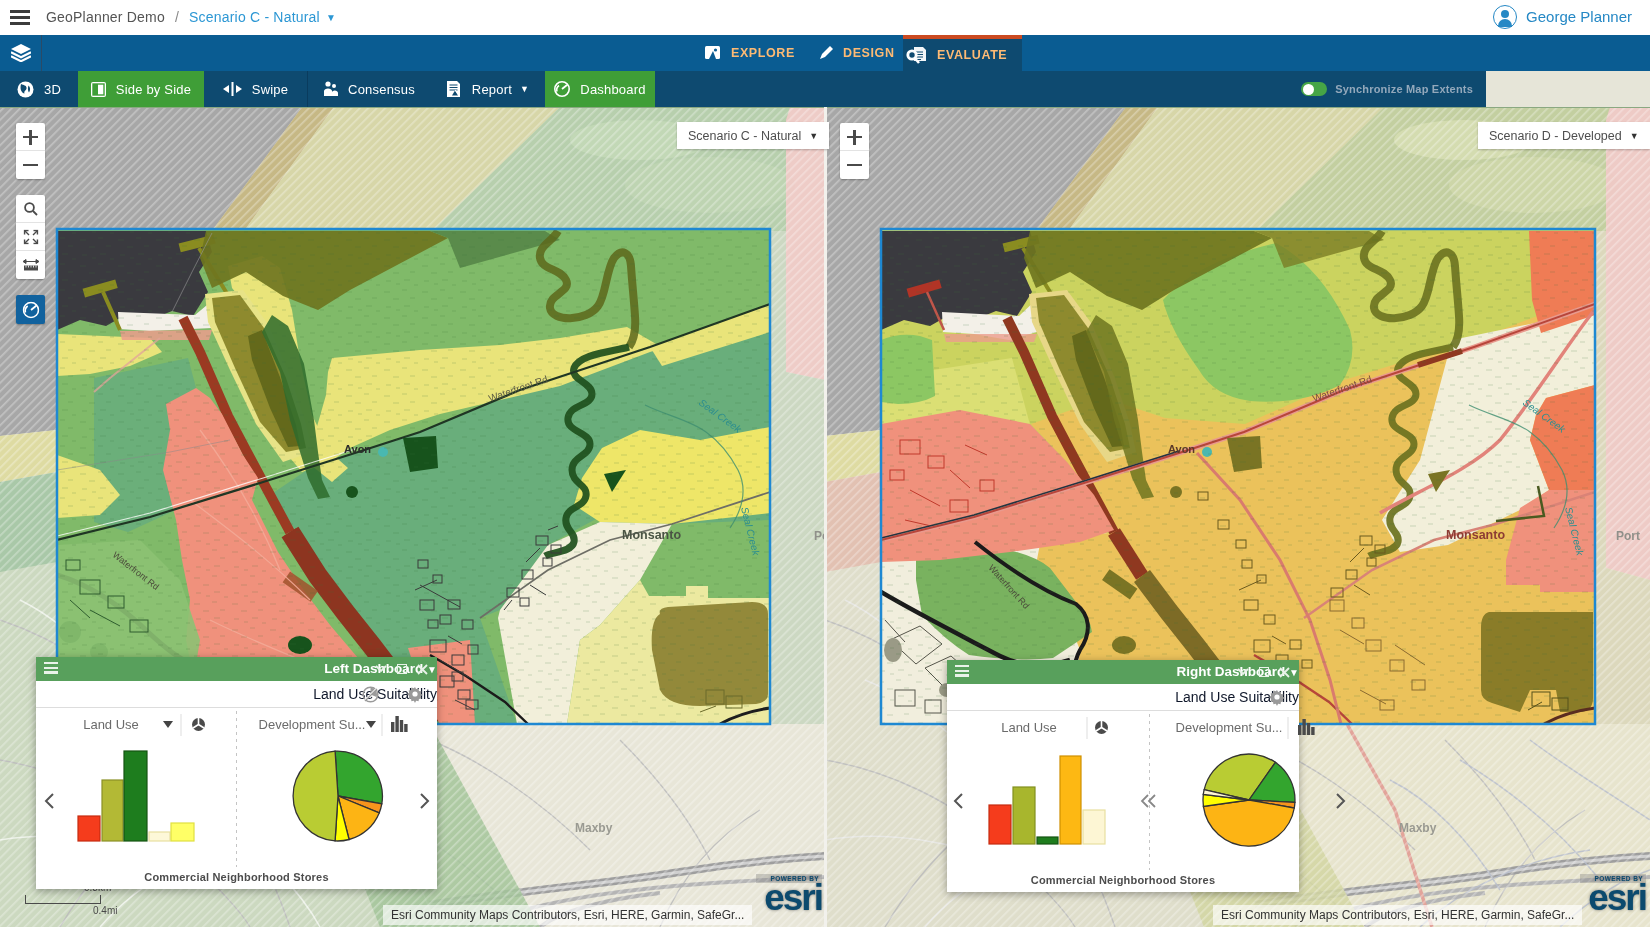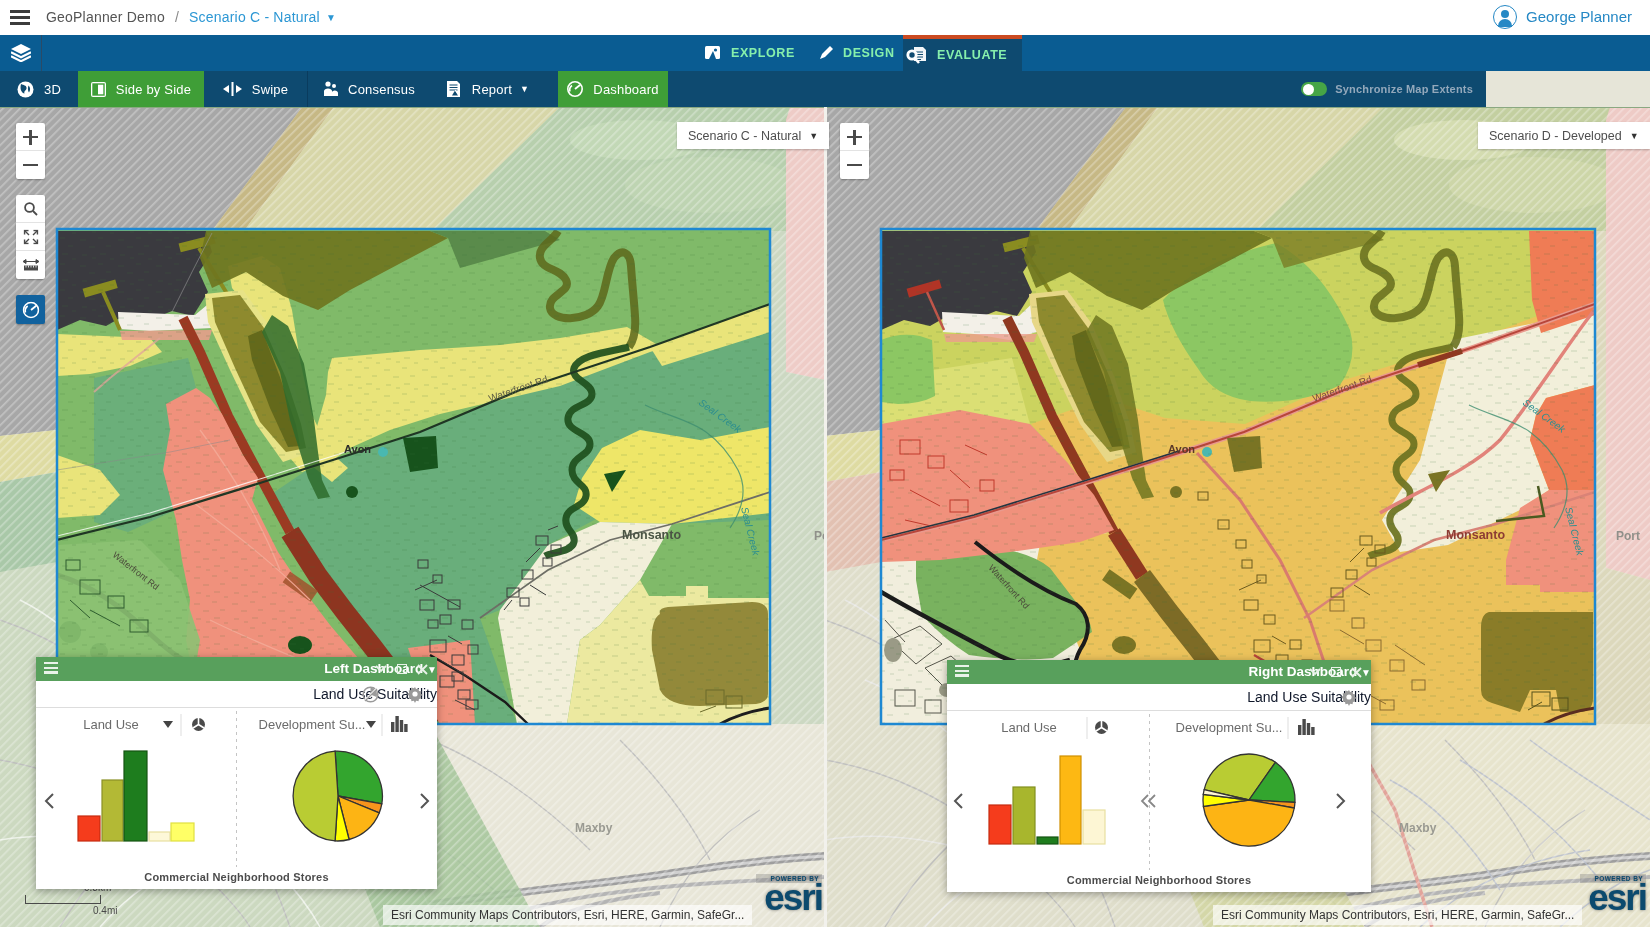--- a/index.html
+++ b/index.html
@@ -12,35 +12,35 @@
 #crumb .sl{color:#888;margin:0 10px}
 #crumb .sc{color:#2c97d4}
 #crumb .car{display:inline-block;margin-left:6px;color:#2c97d4;font-size:10px;vertical-align:1px}
 #user{position:absolute;right:18px;top:5px;font-size:15px;color:#2588c5}
 #user .av{display:inline-block;width:24px;height:24px;border:1.6px solid #2588c5;border-radius:50%;vertical-align:-7px;margin-right:9px;position:relative}
 #user .av:before{content:"";position:absolute;left:7px;top:4px;width:8px;height:8px;border-radius:50%;background:#2588c5}
 #user .av:after{content:"";position:absolute;left:4px;top:13px;width:14px;height:8px;border-radius:7px 7px 0 0;background:#2588c5}
 
 #navbar{position:absolute;left:0;top:35px;width:1650px;height:36px;background:#0a5c92}
 #layersbtn{position:absolute;left:0;top:0;width:42px;height:36px;border-right:1px solid #2a4a66}
-.navtab{position:absolute;top:0;height:36px;color:#86efac;font-size:12.5px;font-weight:bold;letter-spacing:.6px;display:flex;align-items:center}
+.navtab{position:absolute;top:0;height:36px;color:#fdba74;font-size:12.5px;font-weight:bold;letter-spacing:.6px;display:flex;align-items:center}
 #tab-explore{left:705px}#tab-design{left:818px}
 #tab-evaluate{left:903px;width:119px;background:#0e4a70;border-top:4px solid #cb4a21;padding-left:3px}
 .navtab svg{margin-right:9px}
 
 #toolbar{position:absolute;left:0;top:71px;width:1486px;height:36px;background:#0e4a70}
 .tbtn{position:absolute;top:0;height:36px;color:#fff;font-size:13px;display:flex;align-items:center;justify-content:center;letter-spacing:.2px}
 .tbtn.green{background:#3f9e37}
 .tbtn svg{margin-right:10px}
 #tb3d{left:0;width:78px}
 #tbside{left:78px;width:126px}
 #tbswipe{left:204px;width:104px;border-right:1px solid #0a3c5e}
 #tbcons{left:308px;width:122px}
 #tbreport{left:430px;width:115px}
-#tbdash{left:558px;width:110px}
+#tbdash{left:545px;width:110px}
 #sync{position:absolute;right:13px;top:0;height:36px;display:flex;align-items:center}
 #sync .pill{width:26px;height:14px;background:#46a546;border-radius:7px;position:relative;margin-right:8px}
 #sync .pill:before{content:"";position:absolute;left:1.5px;top:1.5px;width:11px;height:11px;background:#fff;border-radius:50%}
 #sync .lbl{color:#93a8bb;font-size:11px;font-weight:bold;letter-spacing:.2px}
 
 #maps{position:absolute;left:0;top:107px;width:1650px;height:820px}
 #mapdivider{position:absolute;left:824px;top:0;width:3px;height:820px;background:#f2f1ec;z-index:5}
 .mapsvg{position:absolute;top:0;width:825px;height:820px}
 
 .ctl{position:absolute;width:29px;background:#fff;border-radius:2px;box-shadow:0 1px 2px rgba(0,0,0,.3);z-index:6}
@@ -618,21 +618,21 @@
           <path d="M302,88 L343.2,104.9 A45,45 0 0 1 313.1,131.5 Z" fill="#fdb414" stroke="#333" stroke-width="1.3"></path>
           <path d="M302,88 L313.1,131.5 A45,45 0 0 1 299.1,132.9 Z" fill="#ffff00" stroke="#333" stroke-width="1.3"></path>
           <path d="M302,88 L299.1,132.9 A45,45 0 0 1 299.1,43.1 Z" fill="#b9cc33" stroke="#333" stroke-width="1.3"></path>
           <path d="M17 86 L10 93 L17 100" fill="none" stroke="#555" stroke-width="2"></path>
           <path d="M385 86 L392 93 L385 100" fill="none" stroke="#555" stroke-width="2"></path>
         </svg>
         <div class="caption">Commercial Neighborhood Stores</div>
       </div>
     </div>
 
-    <div class="dash" style="left:947px;top:553px;width:424px;height:232px">
+    <div class="dash" style="left:947px;top:553px;width:352px;height:232px">
       <div class="tbar"><div class="ham">
             <div></div>
             <div></div>
             <div></div>
           </div>Right Dashboard <span style="font-size:10px">▼</span>
         <div class="wins">
             <svg width="12" height="8" viewBox="0 0 12 8">
               <path d="M1 1 L6 6 L11 1" stroke="#e9f2e9" stroke-width="1.8" fill="none"></path>
             </svg>
             <span class="sq"></span>

